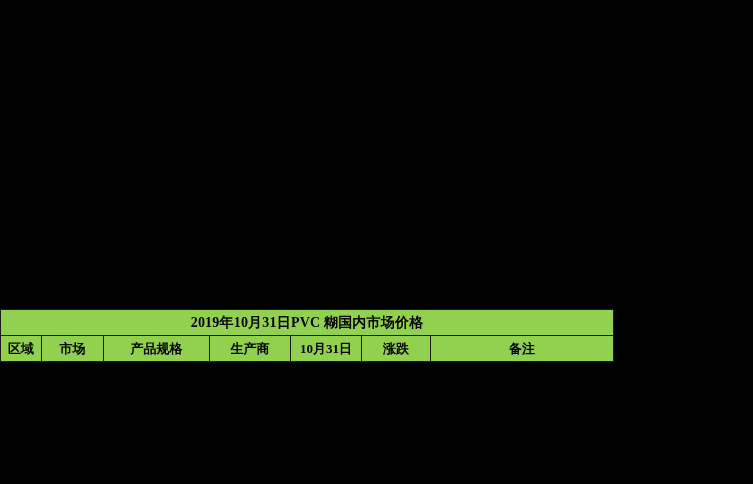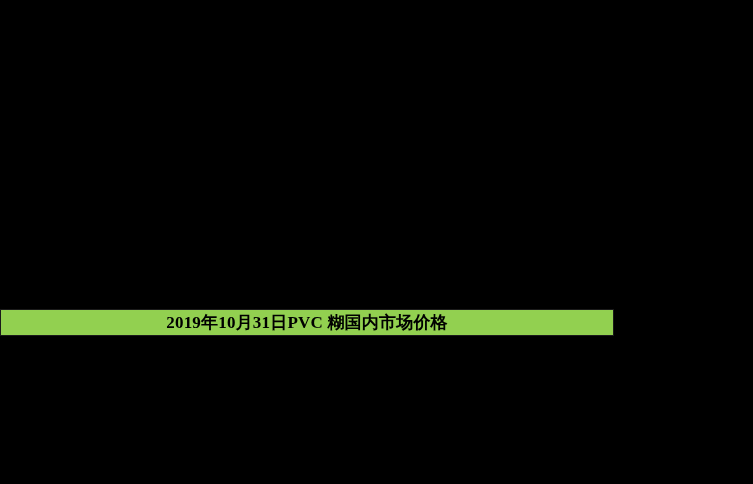--- a/index.html
+++ b/index.html
@@ -47,21 +47,21 @@
     vertical-align: middle;
     font-weight: bold;
     padding: 0;
     line-height: 1;
     white-space: nowrap;
     overflow: hidden;
   }
 
   td.title-cell {
     height: 25px;
-    font-size: 17px;
+    font-size: 14px;
     letter-spacing: 0.2px;
   }
 
   tr.header-row td {
     height: 25px;
     font-size: 13px;
   }
 
   
   .col-region  { width: 41px; }
@@ -85,17 +85,26 @@
         <col class="col-spec">
         <col class="col-maker">
         <col class="col-date">
         <col class="col-change">
         <col class="col-remark">
       </colgroup>
       <tbody>
         <tr class="title-row">
           <td class="title-cell" colspan="7">2019年10月31日PVC 糊国内市场价格</td>
         </tr>
+        <tr class="header-row">
+          <td>区域</td>
+          <td>市场</td>
+          <td>产品规格</td>
+          <td>生产商</td>
+          <td>10月31日</td>
+          <td>涨跌</td>
+          <td>备注</td>
+        </tr>
       </tbody>
     </table>
   </div>
 
 </div>
 
 </body></html>

